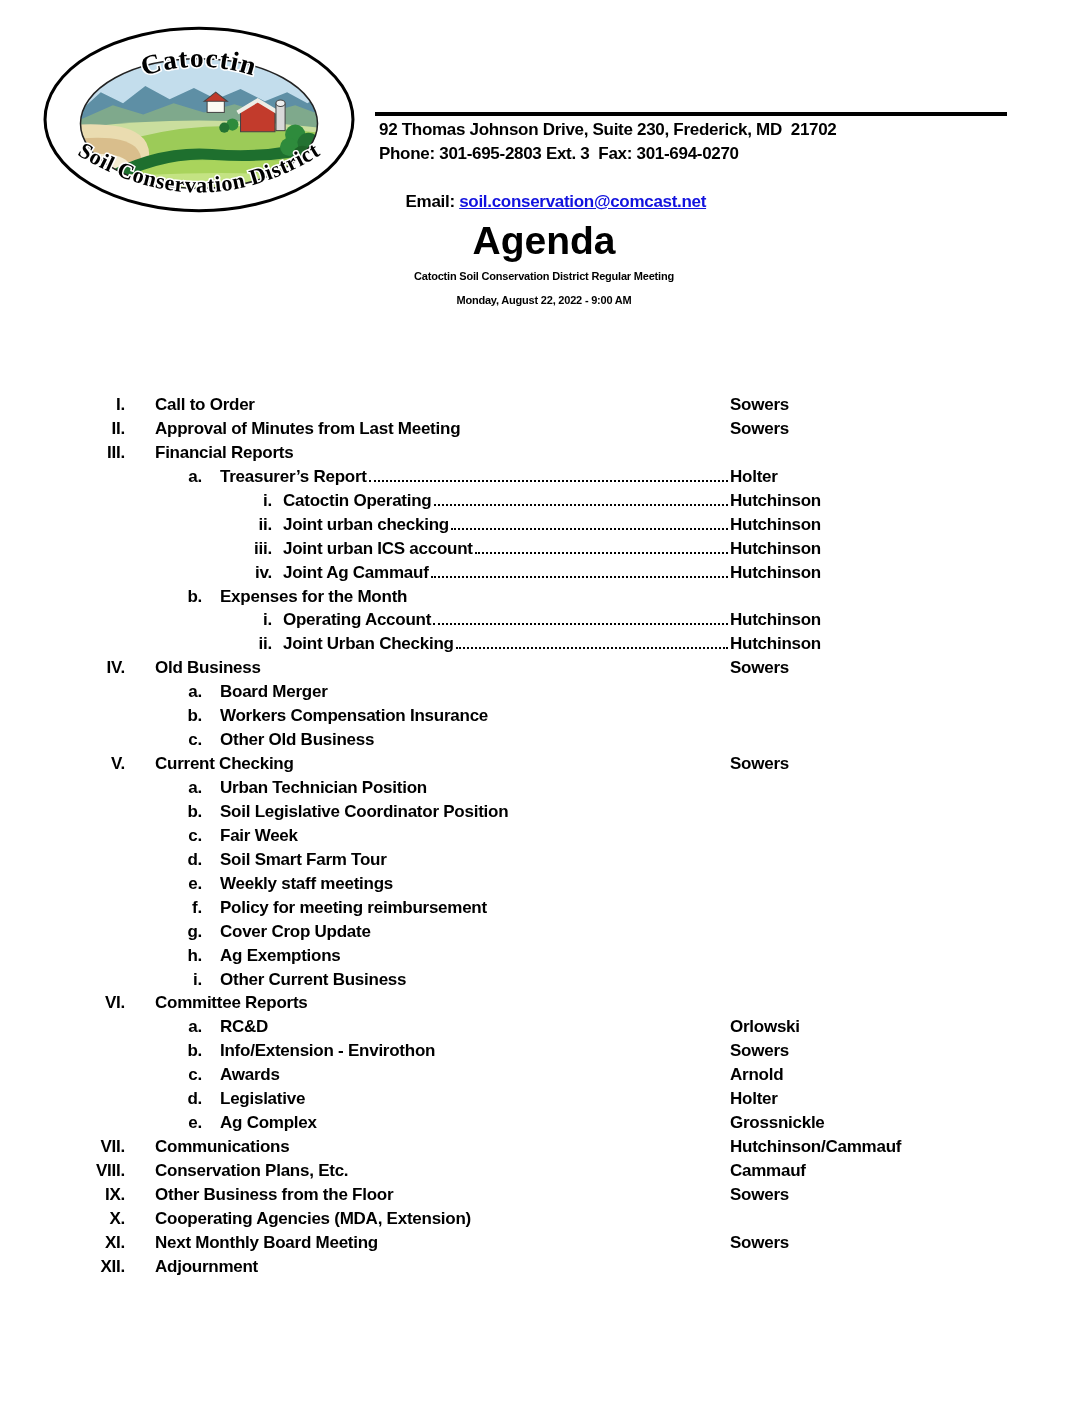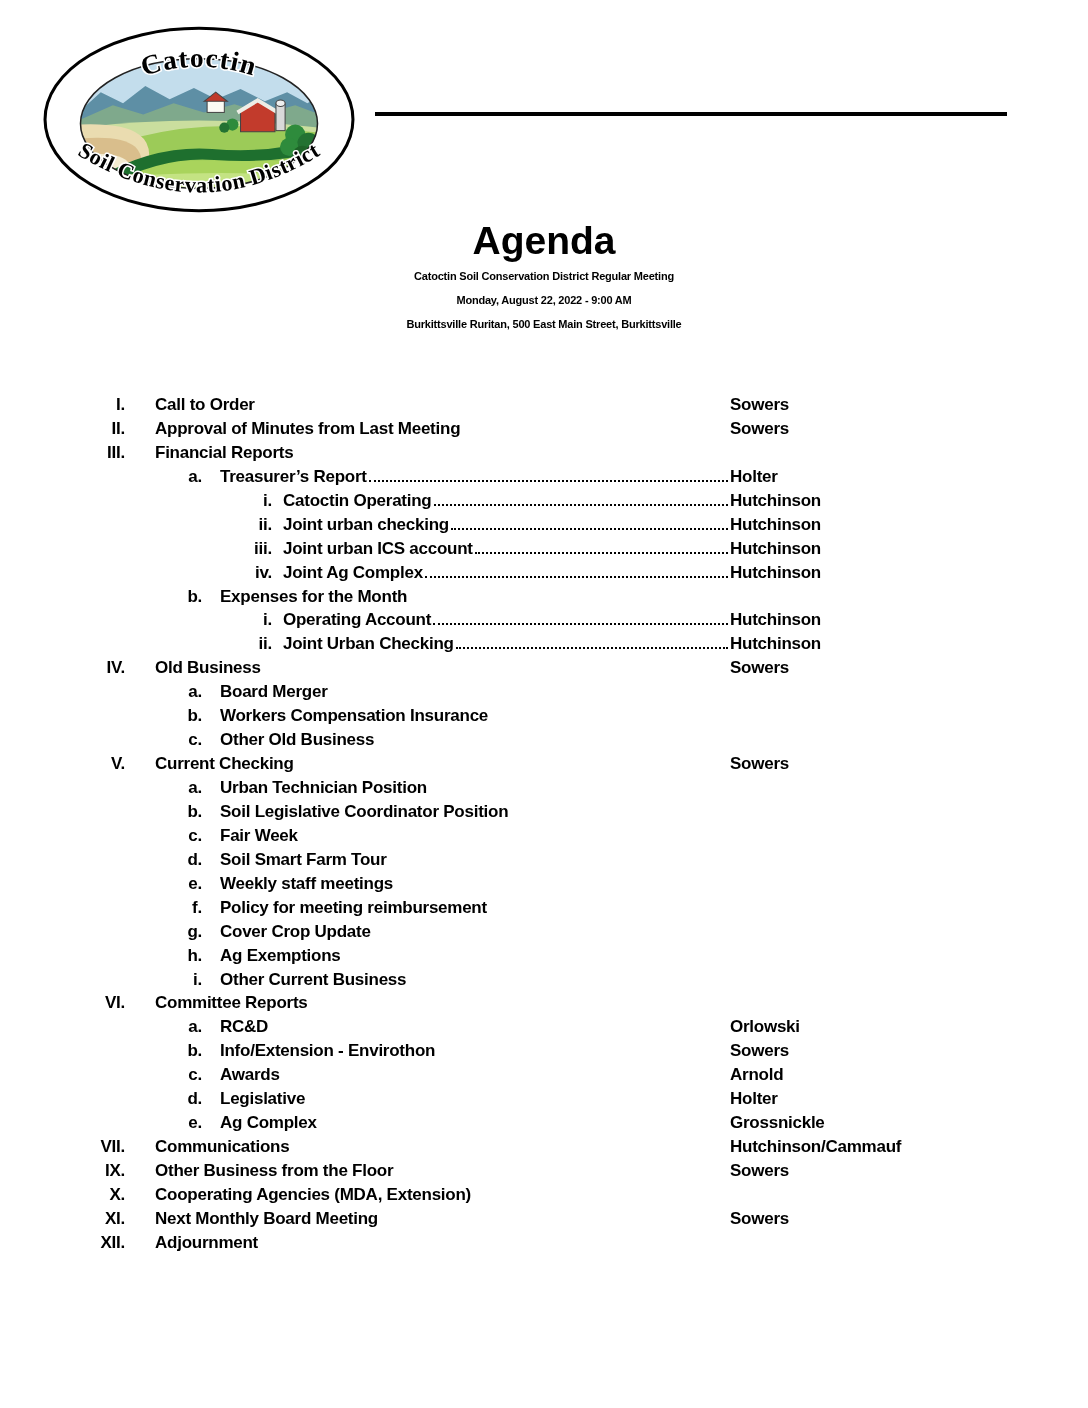--- a/index.html
+++ b/index.html
@@ -88,26 +88,32 @@
     <text font-family="'Liberation Serif', serif" font-weight="700" font-size="27" letter-spacing="1.5" fill="#000" stroke="#fff" stroke-width="3" paint-order="stroke">
       <textPath href="#arcTop" startOffset="50%" text-anchor="middle">Catoctin</textPath>
     </text>
     <path id="arcBottom" d="M20,118 Q155,212 290,118" fill="none"></path>
     <text font-family="'Liberation Serif', serif" font-weight="700" font-size="22" letter-spacing="0.5" fill="#000" stroke="#fff" stroke-width="3" paint-order="stroke">
       <textPath href="#arcBottom" startOffset="50%" text-anchor="middle">Soil Conservation District</textPath>
     </text>
   </svg>
 
   <div class="hdr-rule"></div>
+  <div class="hdr-block">
+    <div>92 Thomas Johnson Drive, Suite 230, Frederick, MD  21702</div>
+    <div>Phone: 301-695-2803 Ext. 3  Fax: 301-694-0270</div>
+    <div>
+      <span>Email: </span><a class="email" href="#" id="email-link" style="color: rgb(18, 18, 222);">soil.conservation@comcast.net</a>
+    </div>
+  </div>
 
   <div class="center-block">
     <div class="doc-title">Agenda</div>
     <div class="sub">Catoctin Soil Conservation District Regular Meeting</div>
     <div class="sub">Monday, August 22, 2022 - 9:00 AM</div>
-    <div class="sub">Burkittsville Ruritan, 500 East Main Street, Burkittsville</div>
   </div>
 
   <div class="agenda" id="agenda-list">
       <div class="row">
         <span class="marker m1">I.</span>
         <span class="itext l1">Call to Order</span>
         <span class="spacer"></span>
         <span class="assignee">Sowers</span>
       </div>
       <div class="row">
@@ -141,21 +147,21 @@
         <span class="assignee">Hutchinson</span>
       </div>
       <div class="row">
         <span class="marker m3">iii.</span>
         <span class="itext l3">Joint urban ICS account</span>
         <span class="leader"></span>
         <span class="assignee">Hutchinson</span>
       </div>
       <div class="row">
         <span class="marker m3">iv.</span>
-        <span class="itext l3">Joint Ag Complex</span>
+        <span class="itext l3">Joint Ag Cammauf</span>
         <span class="leader"></span>
         <span class="assignee">Hutchinson</span>
       </div>
       <div class="row">
         <span class="marker m2">b.</span>
         <span class="itext l2">Expenses for the Month</span>
         <span class="spacer"></span>
         <span class="assignee"></span>
       </div>
       <div class="row">
@@ -290,20 +296,26 @@
         <span class="spacer"></span>
         <span class="assignee">Grossnickle</span>
       </div>
       <div class="row">
         <span class="marker m1">VII.</span>
         <span class="itext l1">Communications</span>
         <span class="spacer"></span>
         <span class="assignee">Hutchinson/Cammauf</span>
       </div>
       <div class="row">
+        <span class="marker m1">VIII.</span>
+        <span class="itext l1">Conservation Plans, Etc.</span>
+        <span class="spacer"></span>
+        <span class="assignee">Cammauf</span>
+      </div>
+      <div class="row">
         <span class="marker m1">IX.</span>
         <span class="itext l1">Other Business from the Floor</span>
         <span class="spacer"></span>
         <span class="assignee">Sowers</span>
       </div>
       <div class="row">
         <span class="marker m1">X.</span>
         <span class="itext l1">Cooperating Agencies (MDA, Extension)</span>
         <span class="spacer"></span>
         <span class="assignee"></span>

